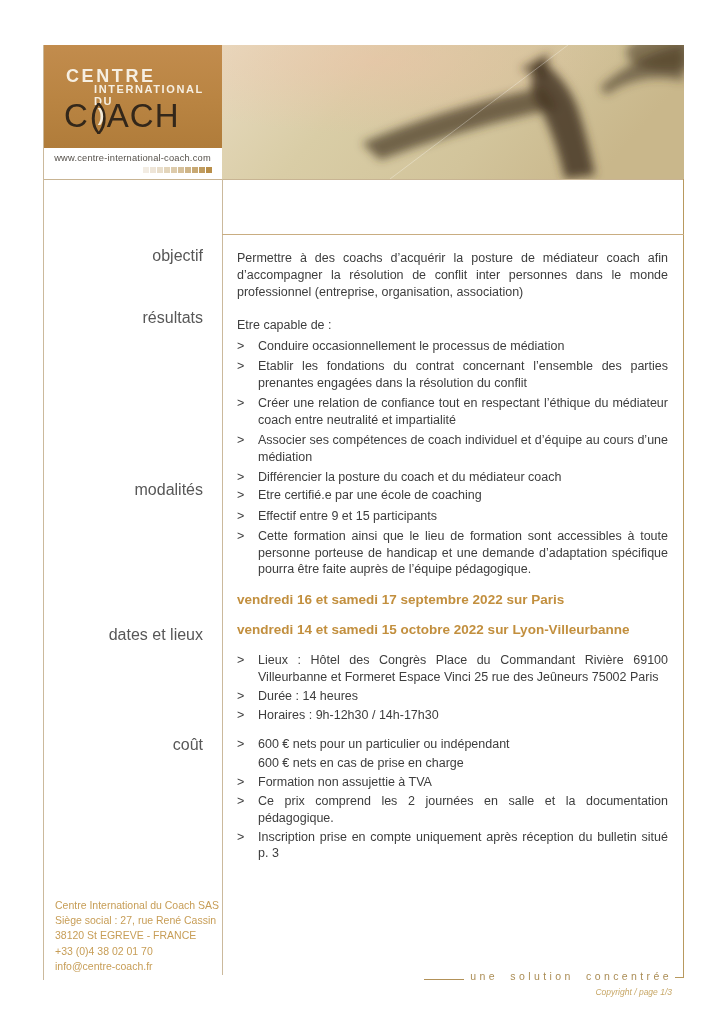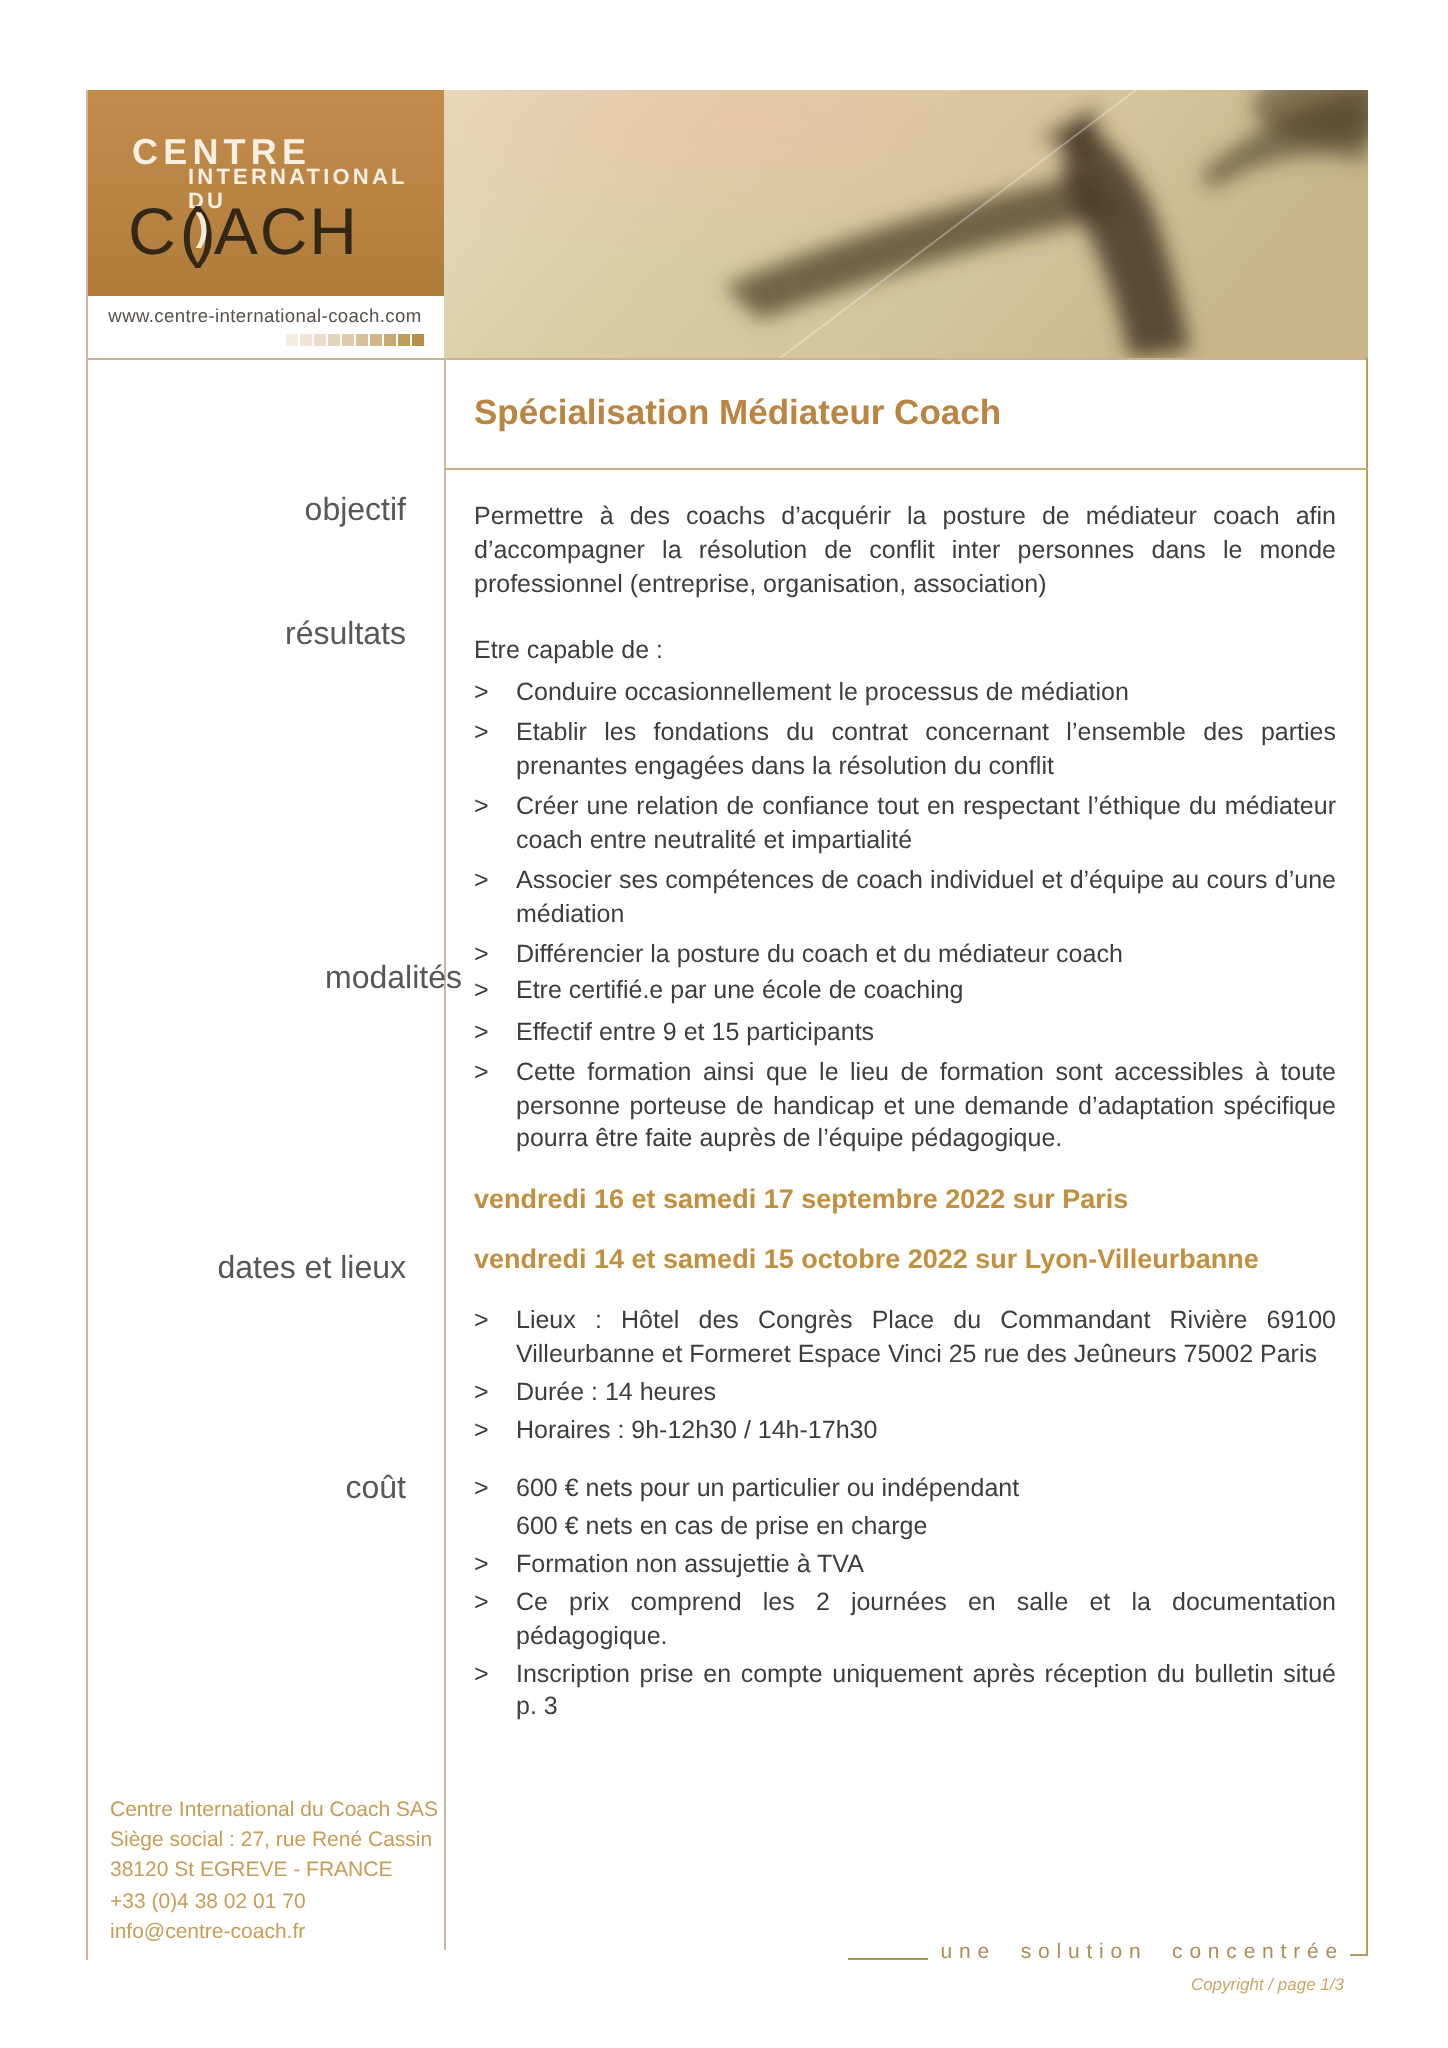--- a/index.html
+++ b/index.html
@@ -38,21 +38,21 @@
   
   .title{position:absolute;left:237px;top:196px;margin:0;font-size:17.5px;font-weight:700;
          color:#bb8440;}
   .title-rule{position:absolute;left:222px;top:234px;width:462px;height:1px;background:#c9ad81;}
 
   
   .col-label{position:absolute;left:43px;width:160px;text-align:right;font-size:16px;
              color:#575757;}
   #label-objectif{top:247px;}
   #label-resultats{top:309px;}
-  #label-modalites{top:481px;padding-left:28px;}
+  #label-modalites{top:481px;}
   #label-dates{top:582px;margin-top:44px;}
   #label-cout{top:736px;}
 
   
   .content{position:absolute;left:237px;width:431px;font-size:12.5px;line-height:16.5px;
            color:#3d3d3d;text-align:justify;}
   #objectif-text{top:250px;line-height:17px;}
   #resultats-block{top:317px;}
   #modalites-block{top:487px;}
   #dates-block{top:592px;}
@@ -134,21 +134,20 @@
       <line x1="168" y1="134" x2="346" y2="0" stroke="#ffffff" stroke-width="1" opacity="0.3"></line>
     </svg>
   </div>
 
   <div class="header-line"></div>
   <div class="border-left"></div>
   <div class="border-right"></div>
   <div class="border-right-foot"></div>
   <div class="divider"></div>
 
-  <h1 class="title">Spécialisation Médiateur Coach</h1>
   <div class="title-rule"></div>
 
   <div class="col-label" id="label-objectif">objectif</div>
   <div class="col-label" id="label-resultats">résultats</div>
   <div class="col-label" id="label-modalites">modalités</div>
   <div class="col-label" id="label-dates">dates et lieux</div>
   <div class="col-label" id="label-cout">coût</div>
 
   <div class="content" id="objectif-text">Permettre à des coachs d’acquérir la posture de médiateur coach afin d’accompagner la résolution de conflit inter personnes dans le monde professionnel (entreprise, organisation, association)</div>
 

